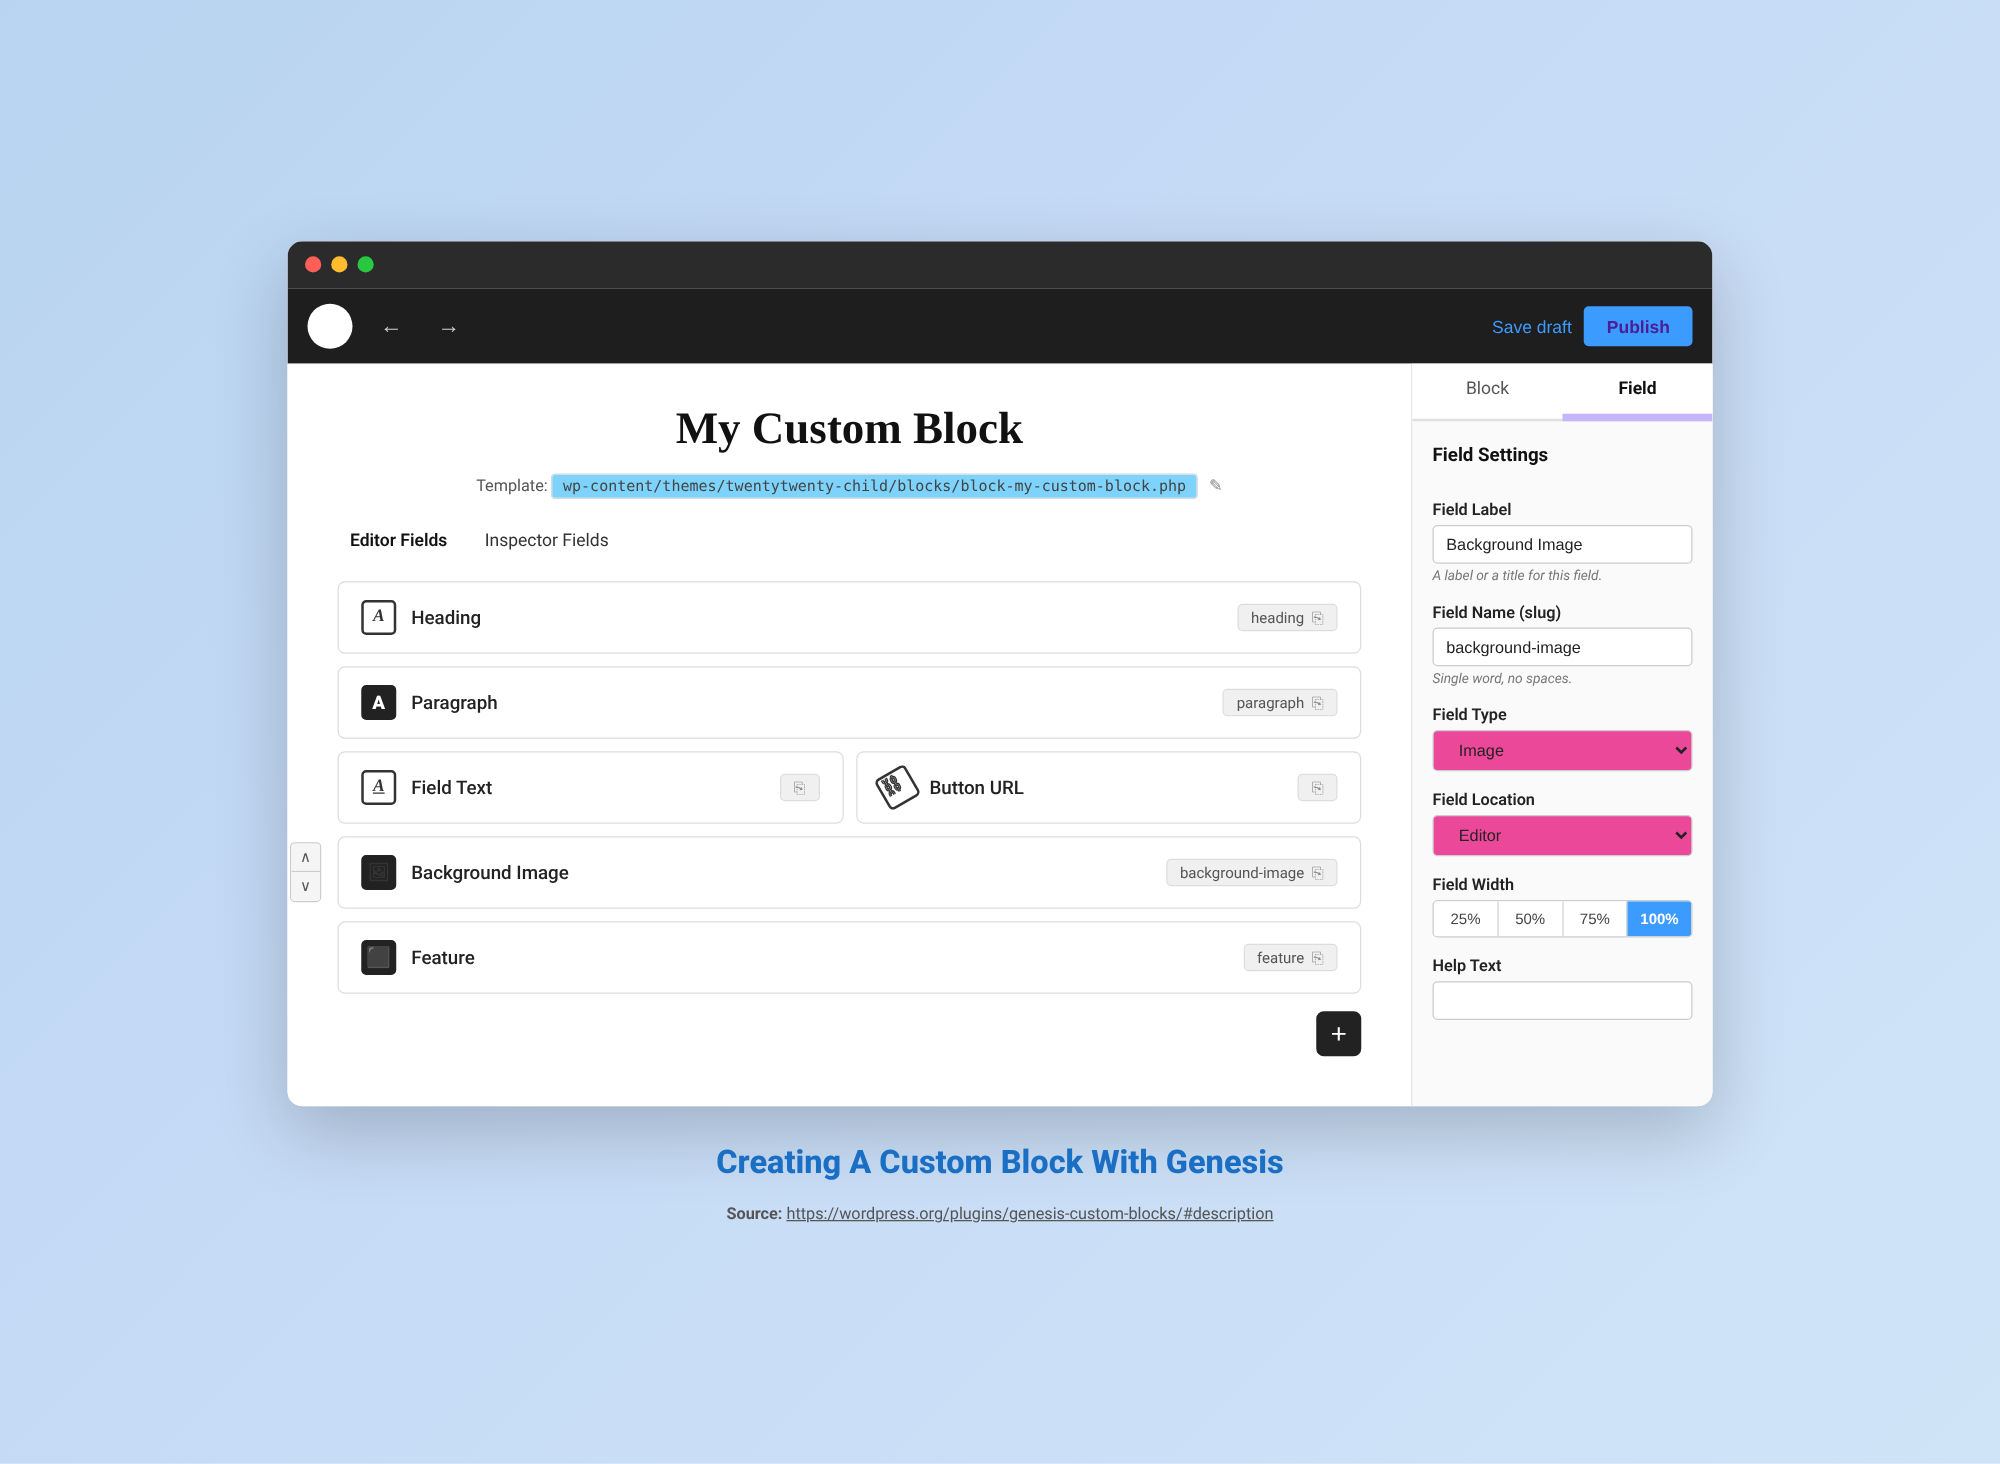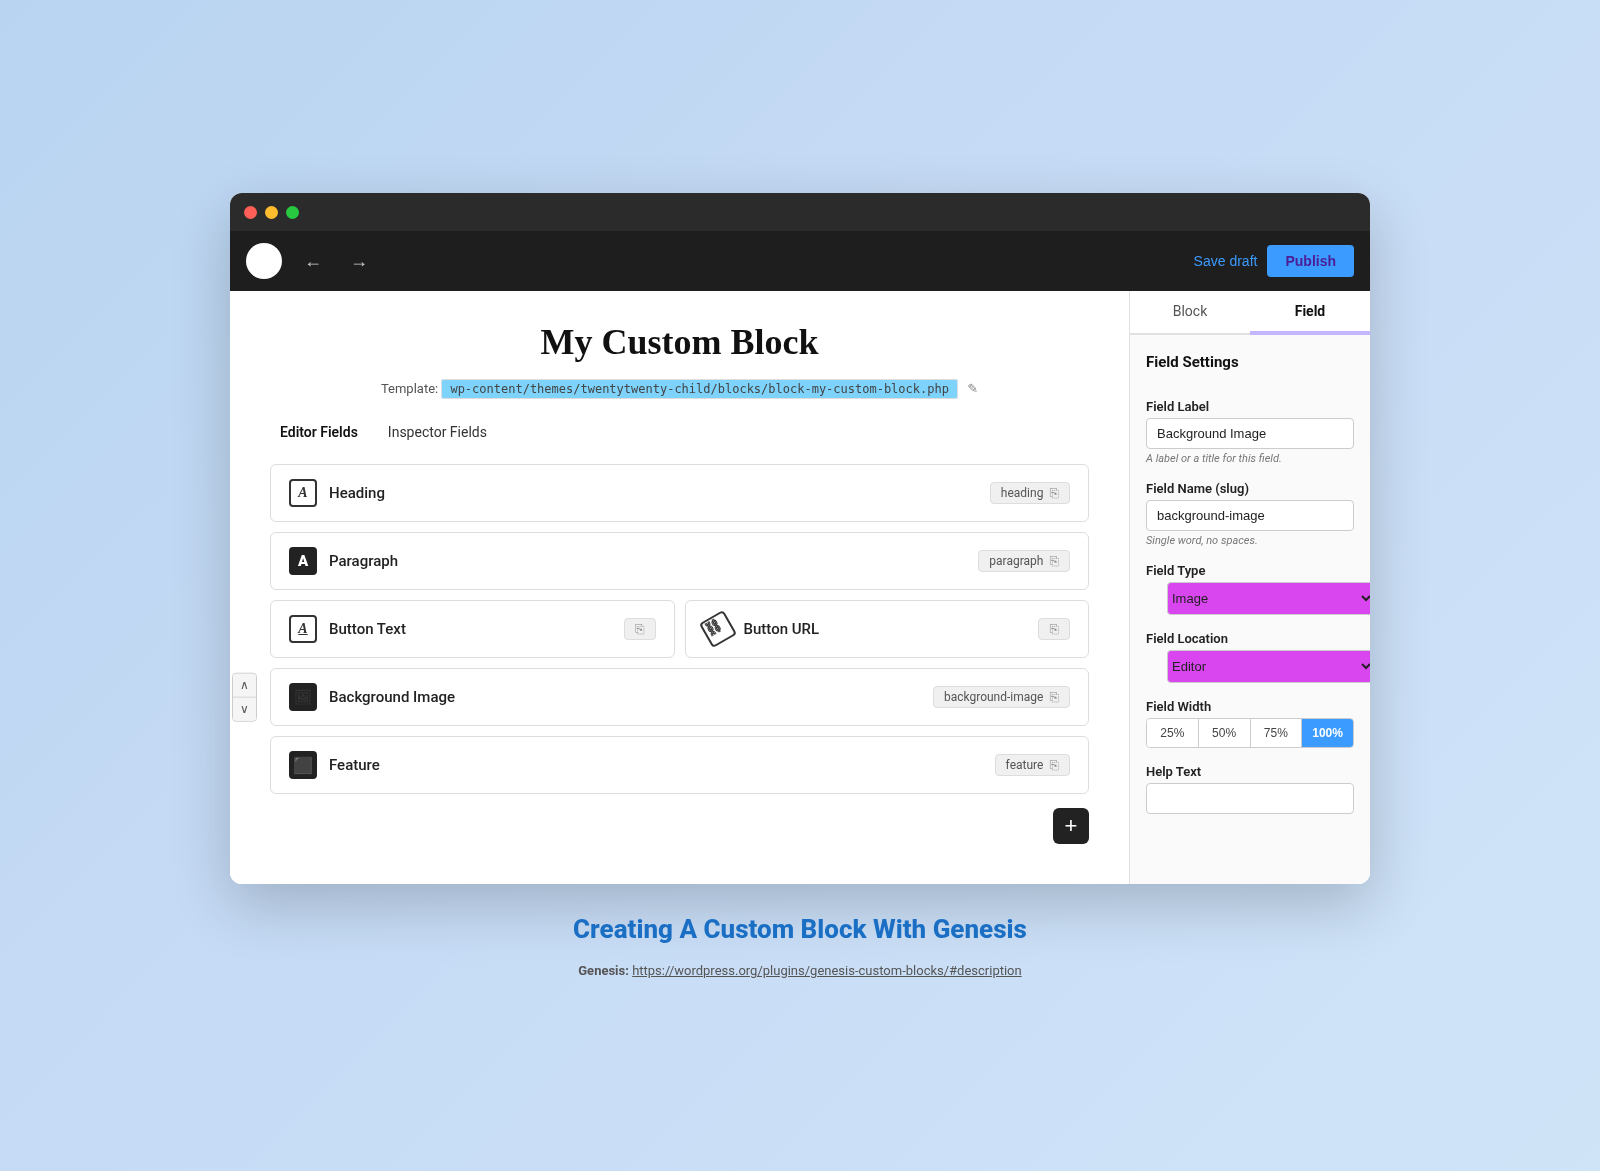--- a/index.html
+++ b/index.html
@@ -296,21 +296,21 @@
       padding: 12px 0;
       font-size: 14px;
       color: #555;
       cursor: pointer;
       border-bottom: 2px solid transparent;
       margin-bottom: -2px;
     }
     .sidebar-tab.active {
       color: #111;
       font-weight: 700;
-      border-bottom: 4px solid #c4b5fd;
+      border-bottom: 6px solid #c4b5fd;
     }
     .sidebar-content {
       padding: 18px 16px;
     }
     .sidebar-section-title {
       font-size: 15px;
       font-weight: 700;
       color: #111;
       margin-bottom: 28px;
     }
@@ -337,27 +337,26 @@
       padding: 7px 10px;
       font-size: 13px;
       color: #222;
       background: #fff;
       outline: none;
     }
     .form-select {
       width: 100%;
       border: 1px solid #ccc;
       border-radius: 4px;
-      padding: 7px 0;
+      padding: 7px 16px;
       font-size: 13px;
       color: #222;
-      background: #d946ef;
+      background: #ec4899;
       outline: none;
       appearance: auto;
-      margin-left: 21px;
     }
     .width-selector {
       display: flex;
       border: 1px solid #ccc;
       border-radius: 4px;
       overflow: hidden;
     }
     .width-option {
       flex: 1;
       text-align: center;
@@ -461,21 +460,21 @@
             <div class="field-badge">
               <span>paragraph</span>
               <span class="badge-icon">⎘</span>
             </div>
           </div>
 
           <div class="field-two-col">
             <div class="field-row">
               <div class="field-row-left">
                 <div class="field-icon" style="font-style:italic; font-family:serif; text-decoration:underline;">A</div>
-                <span class="field-name">Button Text</span>
+                <span class="field-name">Field Text</span>
               </div>
               <div class="field-badge">
                 <span class="badge-icon">⎘</span>
               </div>
             </div>
             <div class="field-row">
               <div class="field-row-left">
                 <div class="field-icon" style="font-size:14px; transform:rotate(-30deg); display:inline-block;">⛓</div>
                 <span class="field-name">Button URL</span>
               </div>
@@ -576,17 +575,17 @@
             <input class="form-input" type="text" style="">
           </div>
         </div>
       </div>
     </div>
   </div>
 
   <div class="page-footer">
     <div class="footer-title">Creating A Custom Block With Genesis</div>
     <div class="footer-source">
-      <strong>Genesis:</strong>
+      <strong>Source:</strong>
       <a href="#">https://wordpress.org/plugins/genesis-custom-blocks/#description</a>
     </div>
   </div>
 </div>
 
 </body></html>

